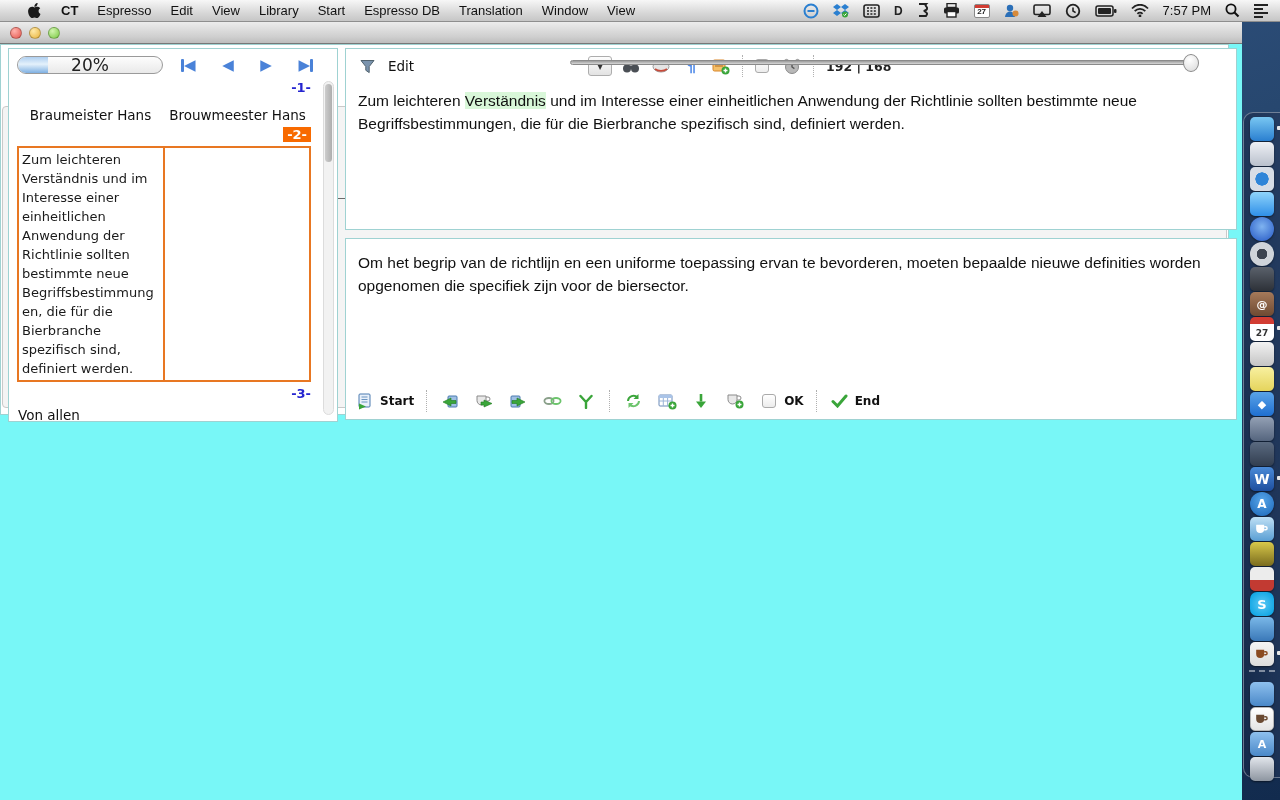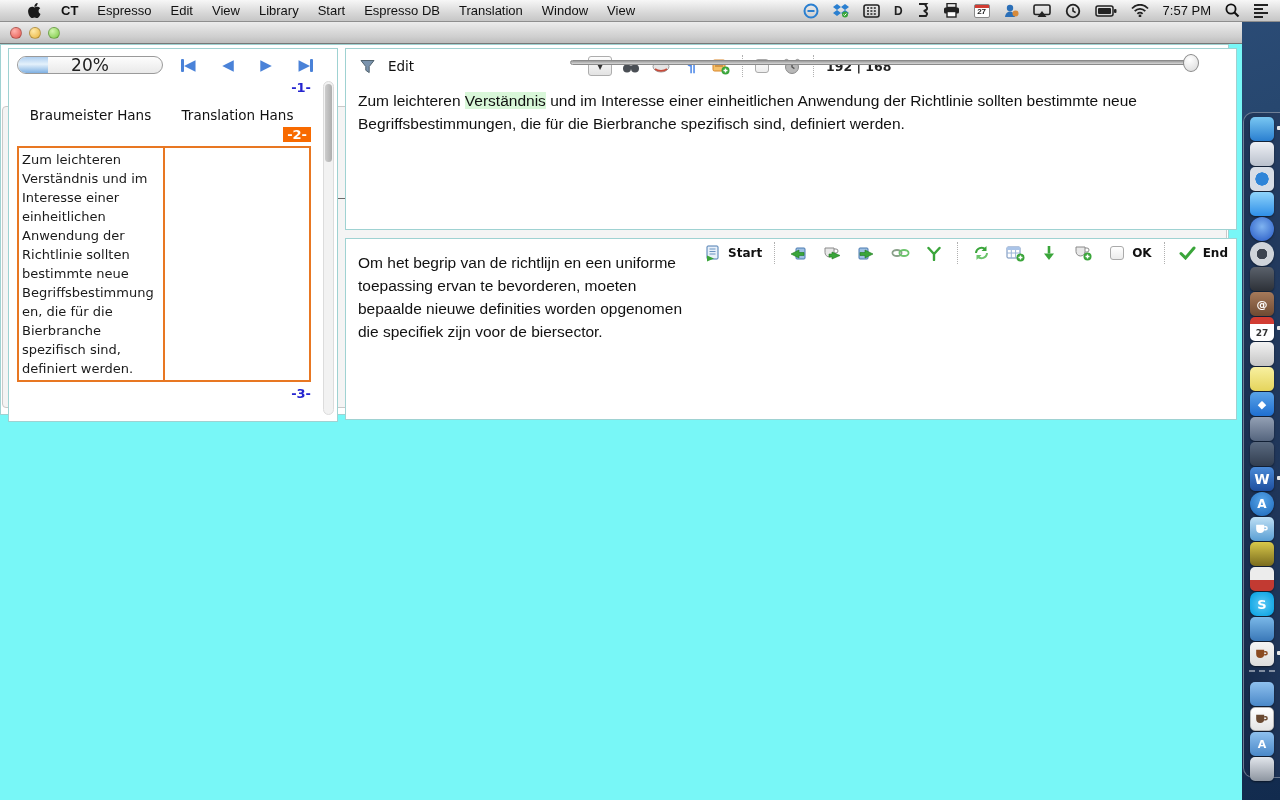--- a/index.html
+++ b/index.html
@@ -79,21 +79,21 @@
   .tb-icon { display:inline-flex; align-items:center; justify-content:center; width:22px; height:22px; margin-left:8px; }
   .tb-sep { width:1px; height:22px; border-left:1px dotted #b0b0b0; margin-left:10px; }
   .pilcrow { color:#4a86e8; font-size:16px; font-weight:bold; }
   .checkbox { width:14px; height:14px; border:1px solid #aaa; border-radius:3px;
               background:linear-gradient(#fff,#ececec); display:inline-block; }
   .sp-counter { margin-left:12px; font-size:12.5px; font-weight:bold; color:#222; white-space:nowrap; }
   .seg-text { padding:6px 12px; font-family:"Liberation Sans",sans-serif; font-size:15.5px; line-height:23px; color:#111; }
   .hl { background:#d9f7d9; }
 
   
-  .target-panel { left:345px; top:194px; width:892px; height:182px; display:flex; }
+  .target-panel { left:345px; top:194px; width:892px; height:182px; display:flex; flex-direction:column; }
   .tgt-text { padding:12px 12px 0 12px; font-family:"Liberation Sans",sans-serif; font-size:15.5px; line-height:23px; color:#111; flex:1; }
   .tp-toolbar { display:flex; align-items:center; height:32px; padding:0 8px 4px 8px; }
   .tp-label { font-size:12px; font-weight:bold; color:#111; margin-left:4px; }
   .tp-gap { margin-left:12px; }
 
   
   .bottom-area { left:8px; top:380px; width:1229px; height:371px; background:#fff; border:1px solid #9fd2d2;
                  display:flex; flex-direction:column; }
   .ba-toolbar { display:flex; align-items:center; height:34px; padding:0 14px; }
   .ba-toolbar .tb-icon { margin-left:0; }
@@ -287,30 +287,31 @@
             <span class="nav-btn"><span class="bar"></span>◀</span>
             <span class="nav-btn">◀</span>
             <span class="nav-btn">▶</span>
             <span class="nav-btn">▶<span class="bar"></span></span>
           </div>
         </div>
         <div class="gp-content">
           <div class="seg-num">-1-</div>
           <div class="grid-headers">
             <div>Braumeister Hans</div>
-            <div>Translation Hans</div>
+            <div>Brouwmeester Hans</div>
           </div>
           <div class="seg-badge-row">
             <span class="seg-badge">-2-</span>
           </div>
           <div class="grid-row">
             <div class="grid-cell">Zum leichteren Verständnis und im Interesse einer einheitlichen Anwendung der Richtlinie sollten bestimmte neue Begriffsbestimmungen, die für die Bierbranche spezifisch sind, definiert werden.</div>
             <div class="grid-cell"></div>
           </div>
           <div class="seg-num" style="margin-top:4px;">-3-</div>
+          <div class="gp-next">Von allen</div>
         </div>
         <div class="gp-scroll">
             <div class="gp-thumb"></div>
           </div>
       </div>
 
       <div class="panel source-panel">
         <div class="sp-toolbar">
           <span class="tb-icon" style="margin-left:0;">
             <svg width="15" height="15" viewBox="0 0 15 15">

